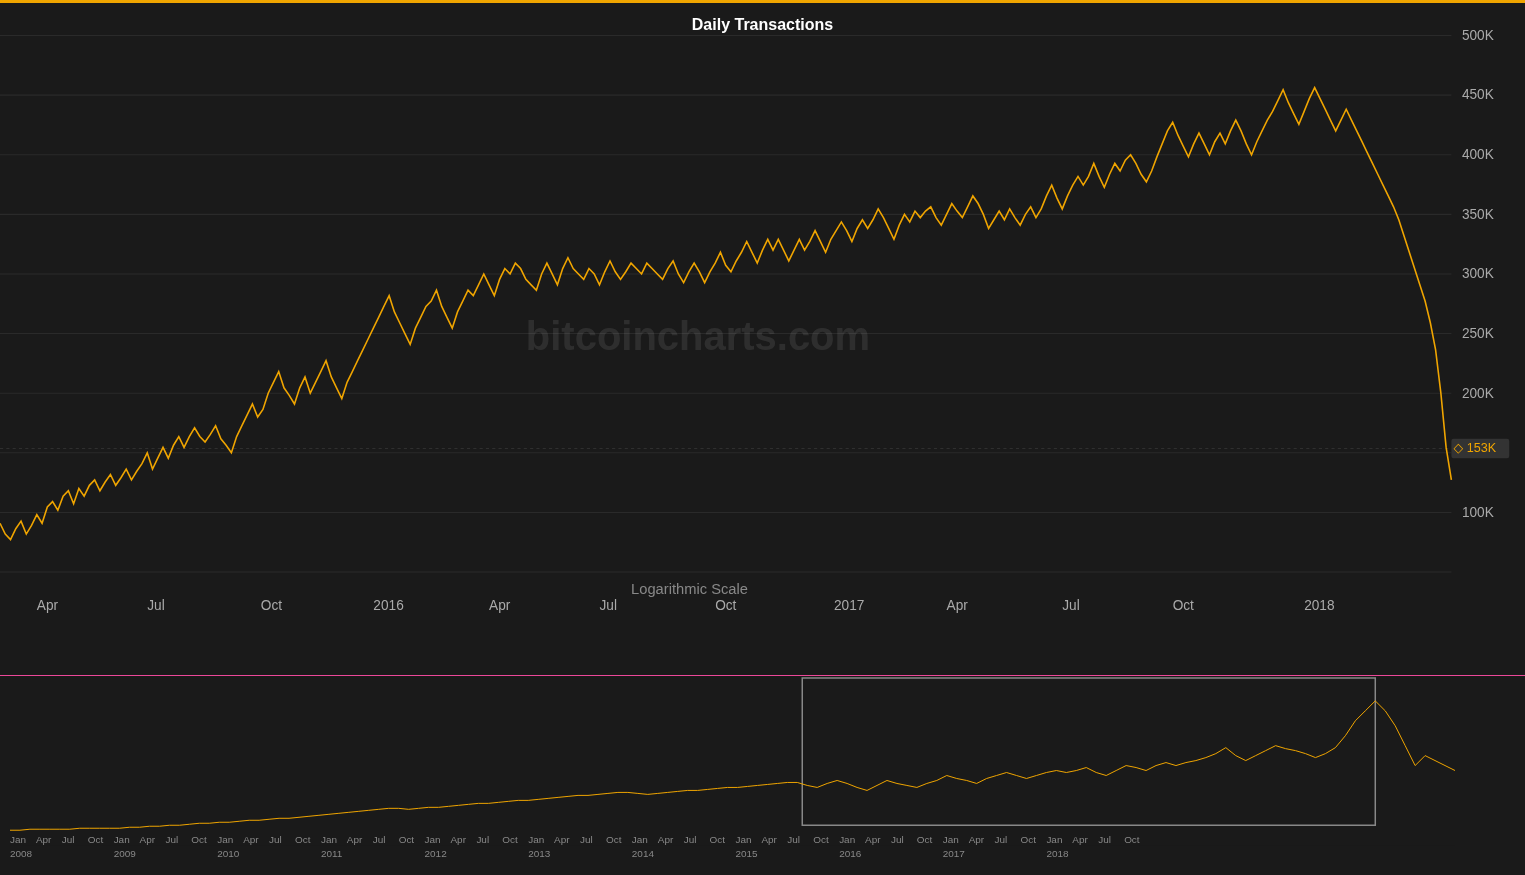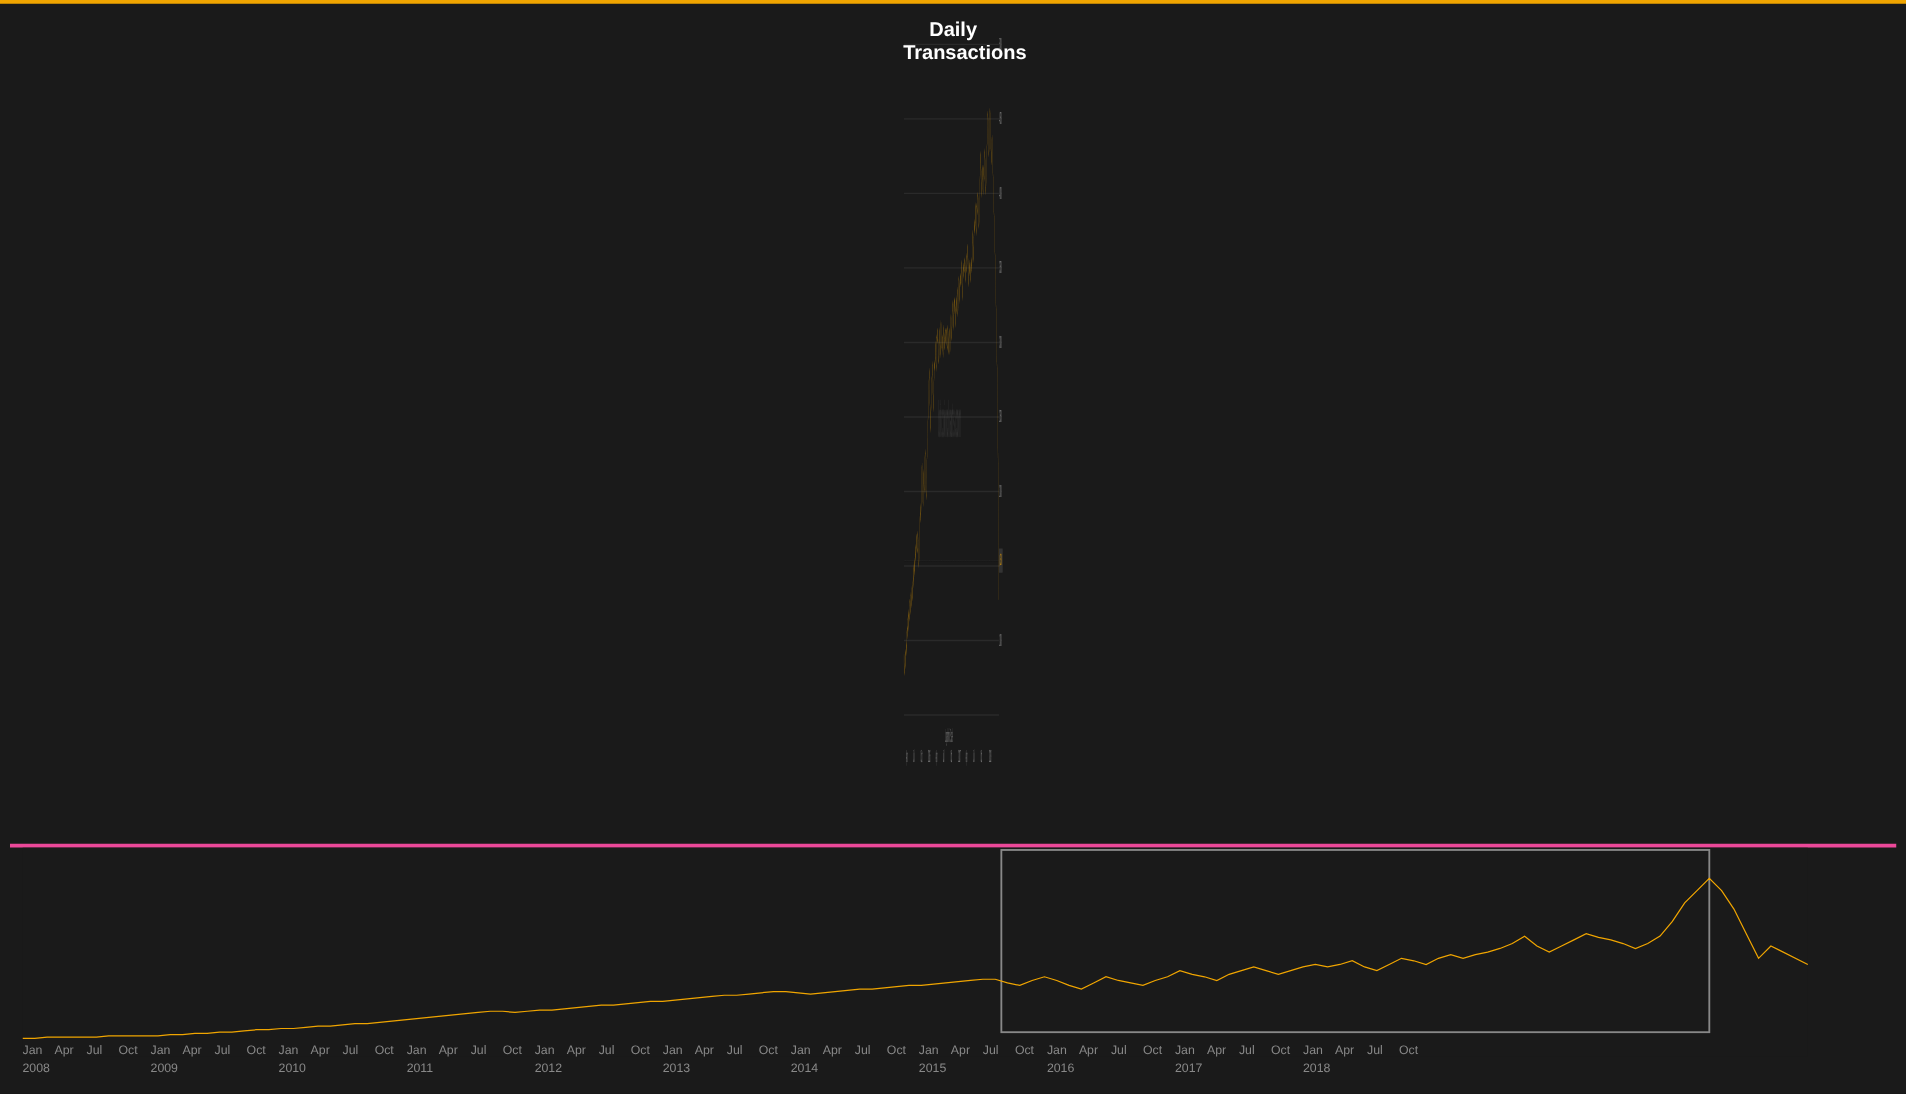--- a/index.html
+++ b/index.html
@@ -10,21 +10,20 @@
       overflow: hidden;
       font-family: Arial, sans-serif;
     }
     .chart-container {
       width: 1525px;
       height: 875px;
       background: #1a1a1a;
       position: relative;
       display: flex;
       flex-direction: column;
-      align-items: center;
     }
     .top-border {
       width: 100%;
       height: 3px;
       background: #f0a500;
     }
     .main-chart-area {
       flex: 1;
       position: relative;
       padding: 10px 70px 0 10px;
@@ -44,21 +43,21 @@
       width: 100%;
       height: 100%;
       position: absolute;
       top: 0;
       left: 0;
     }
     .bottom-section {
       height: 200px;
       position: relative;
       padding: 0 70px 0 10px;
-      border-top: 3px solid #ec4899;
+      border-top: 1px solid #ec4899;
     }
     .bottom-svg {
       width: 100%;
       height: 100%;
     }
   </style>
 </head>
 <body>
 
 <div class="chart-container">

